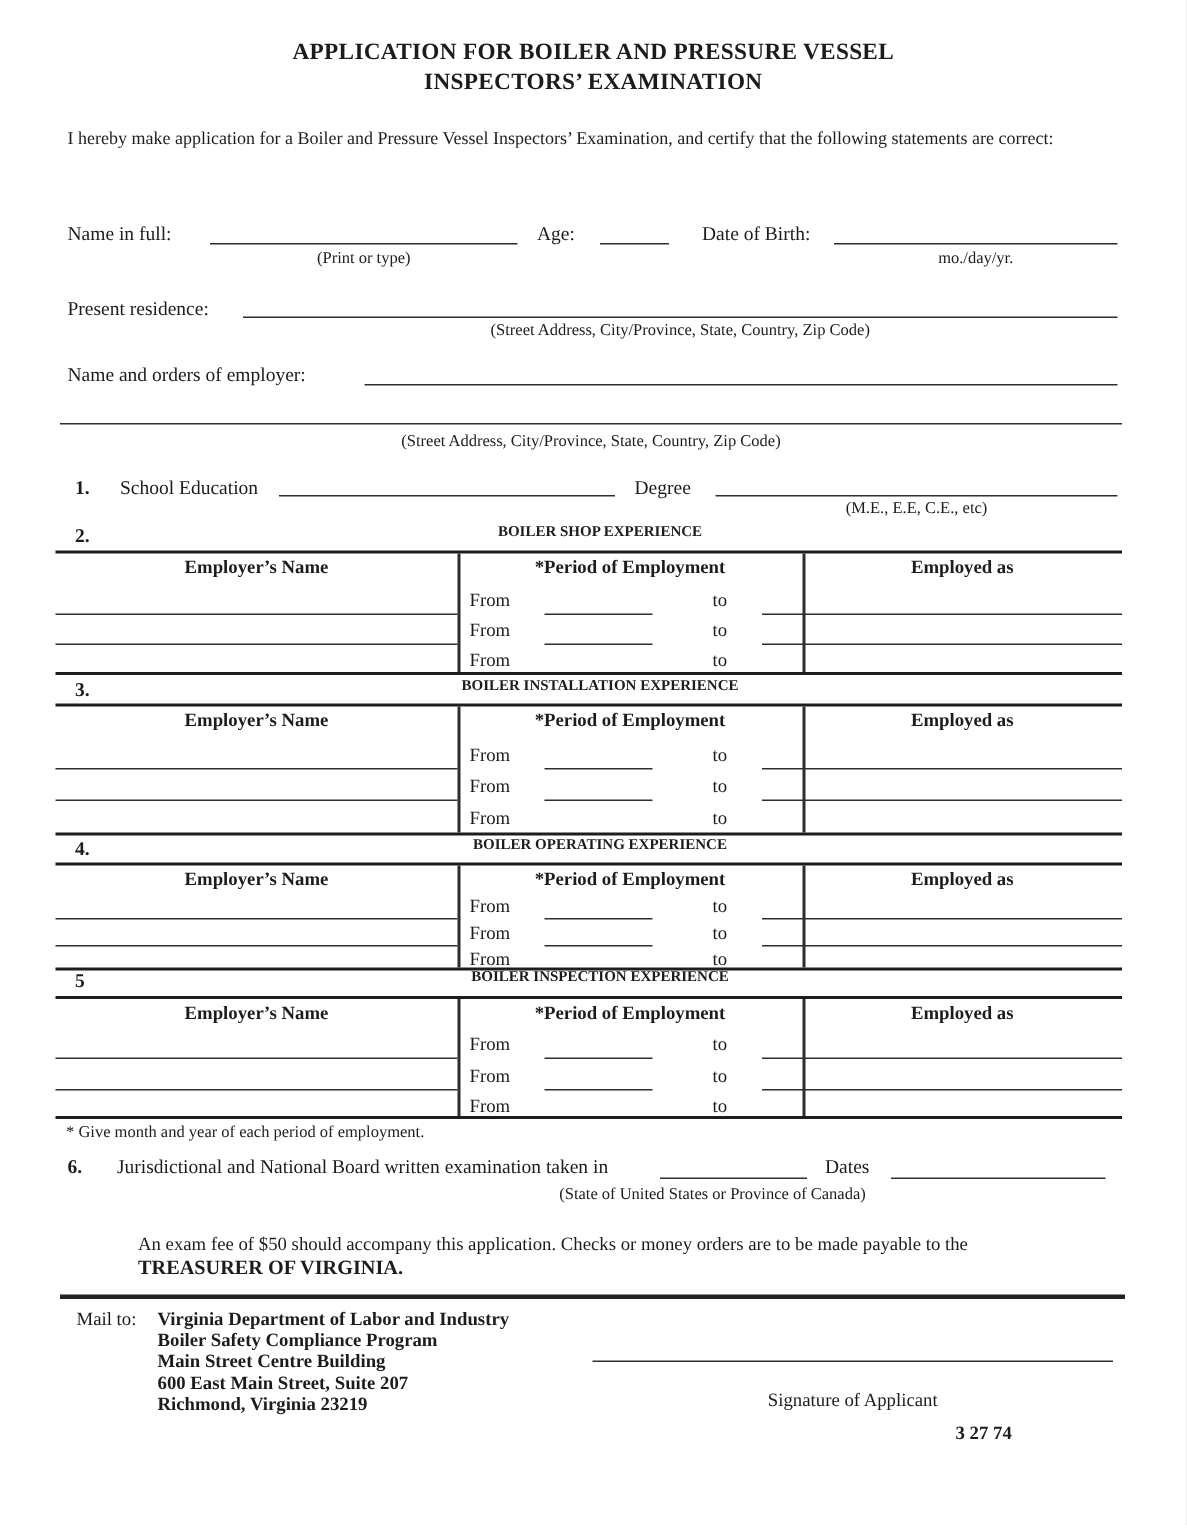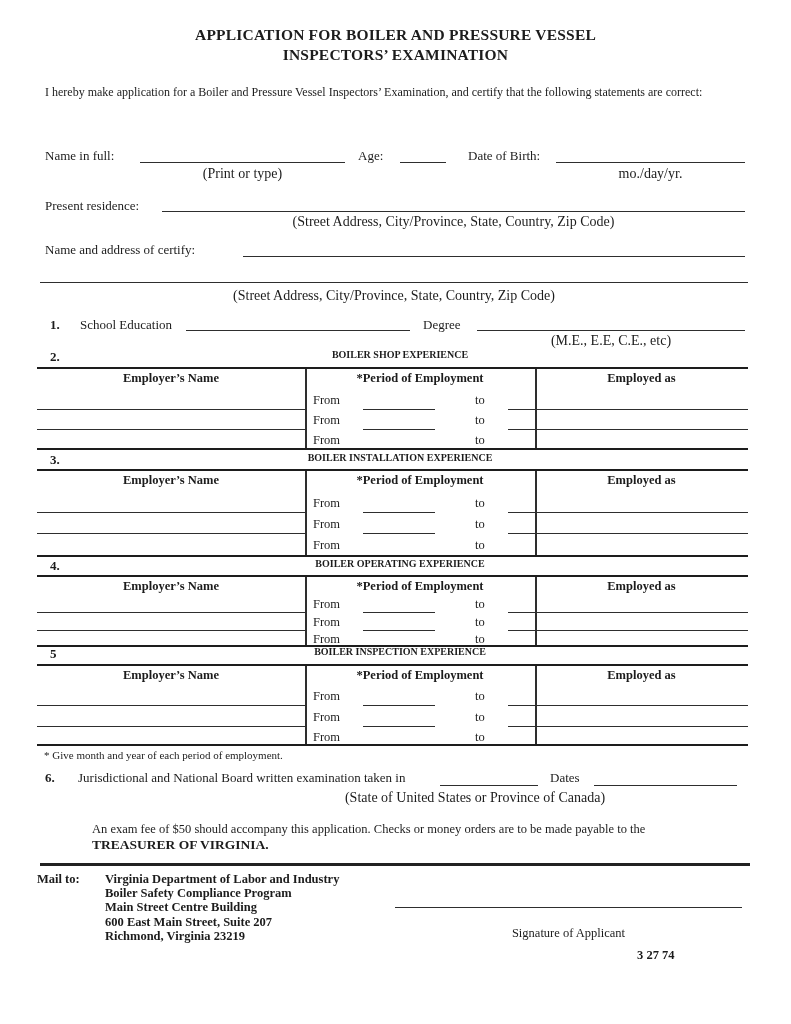--- a/index.html
+++ b/index.html
@@ -11,21 +11,21 @@
     background: #ffffff;
     font-family: "Liberation Serif", "DejaVu Serif", serif;
     color: #1c1c1c;
     overflow: hidden;
   }
   .abs { position: absolute; }
   .ttl { font-size: 15.5px; font-weight: bold; text-align: center; letter-spacing: .2px; white-space: nowrap; }
   .body-txt { font-size: 12px; line-height: 20px; }
   .lbl { font-size: 13px; white-space: nowrap; }
   .sm  { font-size: 12.5px; white-space: nowrap; }
-  .cap { font-size: 14px; text-align: center; white-space: nowrap; }
+  .cap { font-size: 11px; text-align: center; white-space: nowrap; }
   .num { font-size: 13px; font-weight: bold; white-space: nowrap; }
   .sec-title { font-size: 10px; font-weight: bold; text-align: center; white-space: nowrap; }
   .fill { border-bottom: 1.4px solid #2e2e2e; height: 16px; }
   .hline { position: absolute; border-top: 1.4px solid #2e2e2e; height: 3px; }
   .tbl { position: absolute; border-top: 2.6px solid #1d1d1d; border-bottom: 2.6px solid #1d1d1d; }
   .vdiv { position: absolute; top: 0; bottom: 0; width: 1.5px; background: #2e2e2e; }
   .hdr { position: absolute; font-size: 12.5px; font-weight: bold; text-align: center; white-space: nowrap; }
   .thick-rule { position: absolute; height: 3px; background: #222; }
   .bold { font-weight: bold; }
 </style>
@@ -45,21 +45,21 @@
   <div class="abs lbl" style="left:358px;top:148px;">Age:</div>
   <div class="abs fill" style="left:400px;top:147px;width:46px;"></div>
   <div class="abs lbl" style="left:468px;top:148px;">Date of Birth:</div>
   <div class="abs fill" style="left:556px;top:147px;width:189px;"></div>
   <div class="abs cap" style="left:556px;top:166px;width:189px;">mo./day/yr.</div>
 
   <div class="abs lbl" style="left:45px;top:198px;">Present residence:</div>
   <div class="abs fill" style="left:162px;top:196px;width:583px;"></div>
   <div class="abs cap" style="left:162px;top:214px;width:583px;">(Street Address, City/Province, State, Country, Zip Code)</div>
 
-  <div class="abs lbl" style="left:45px;top:242px;">Name and address of certify:</div>
+  <div class="abs lbl" style="left:45px;top:242px;">Name and orders of employer:</div>
   <div class="abs fill" style="left:243px;top:241px;width:502px;"></div>
   <div class="abs fill" style="left:40px;top:267px;width:708px;"></div>
   <div class="abs cap" style="left:40px;top:288px;width:708px;">(Street Address, City/Province, State, Country, Zip Code)</div>
 
   <div class="abs num" style="left:50px;top:317px;">1.</div>
   <div class="abs lbl" style="left:80px;top:317px;">School Education</div>
   <div class="abs fill" style="left:186px;top:315px;width:224px;"></div>
   <div class="abs lbl" style="left:423px;top:317px;">Degree</div>
   <div class="abs fill" style="left:477px;top:315px;width:268px;"></div>
   <div class="abs cap" style="left:477px;top:333px;width:268px;">(M.E., E.E, C.E., etc)</div>
@@ -159,21 +159,21 @@
   <div class="abs fill" style="left:440px;top:770px;width:98px;"></div>
   <div class="abs lbl" style="left:550px;top:770px;">Dates</div>
   <div class="abs fill" style="left:594px;top:770px;width:143px;"></div>
   <div class="abs cap" style="left:310px;top:790px;width:330px;">(State of United States or Province of Canada)</div>
 
   <div class="abs sm" style="left:92px;top:822px;">An exam fee of $50 should accompany this application.  Checks or money orders are to be made payable to the</div>
   <div class="abs bold" style="left:92px;top:837px;font-size:13.5px;white-space:nowrap;">TREASURER OF VIRGINIA.</div>
 
   <div class="thick-rule" style="left:40px;top:863px;width:710px;"></div>
 
-  <div class="abs sm" style="left:37px;top:872px;font-weight:700;text-align:center;">Mail to:</div>
+  <div class="abs sm" style="left:51px;top:872px;font-weight:400;text-align:center;">Mail to:</div>
   <div class="abs sm bold" style="left:105px;top:872px;">Virginia Department of Labor and Industry</div>
   <div class="abs sm bold" style="left:105px;top:886px;">Boiler Safety Compliance Program</div>
   <div class="abs sm bold" style="left:105px;top:900px;">Main Street Centre Building</div>
   <div class="abs sm bold" style="left:105px;top:915px;">600 East Main Street, Suite 207</div>
   <div class="abs sm bold" style="left:105px;top:929px;">Richmond, Virginia 23219</div>
 
   <div class="abs fill" style="left:395px;top:892px;width:347px;"></div>
   <div class="abs cap" style="left:395px;top:926px;width:347px;font-size:12.5px;">Signature of Applicant</div>
 
   <div class="abs sm" style="left:637px;top:948px;width:105px;font-weight:600;">3 27 74</div>

